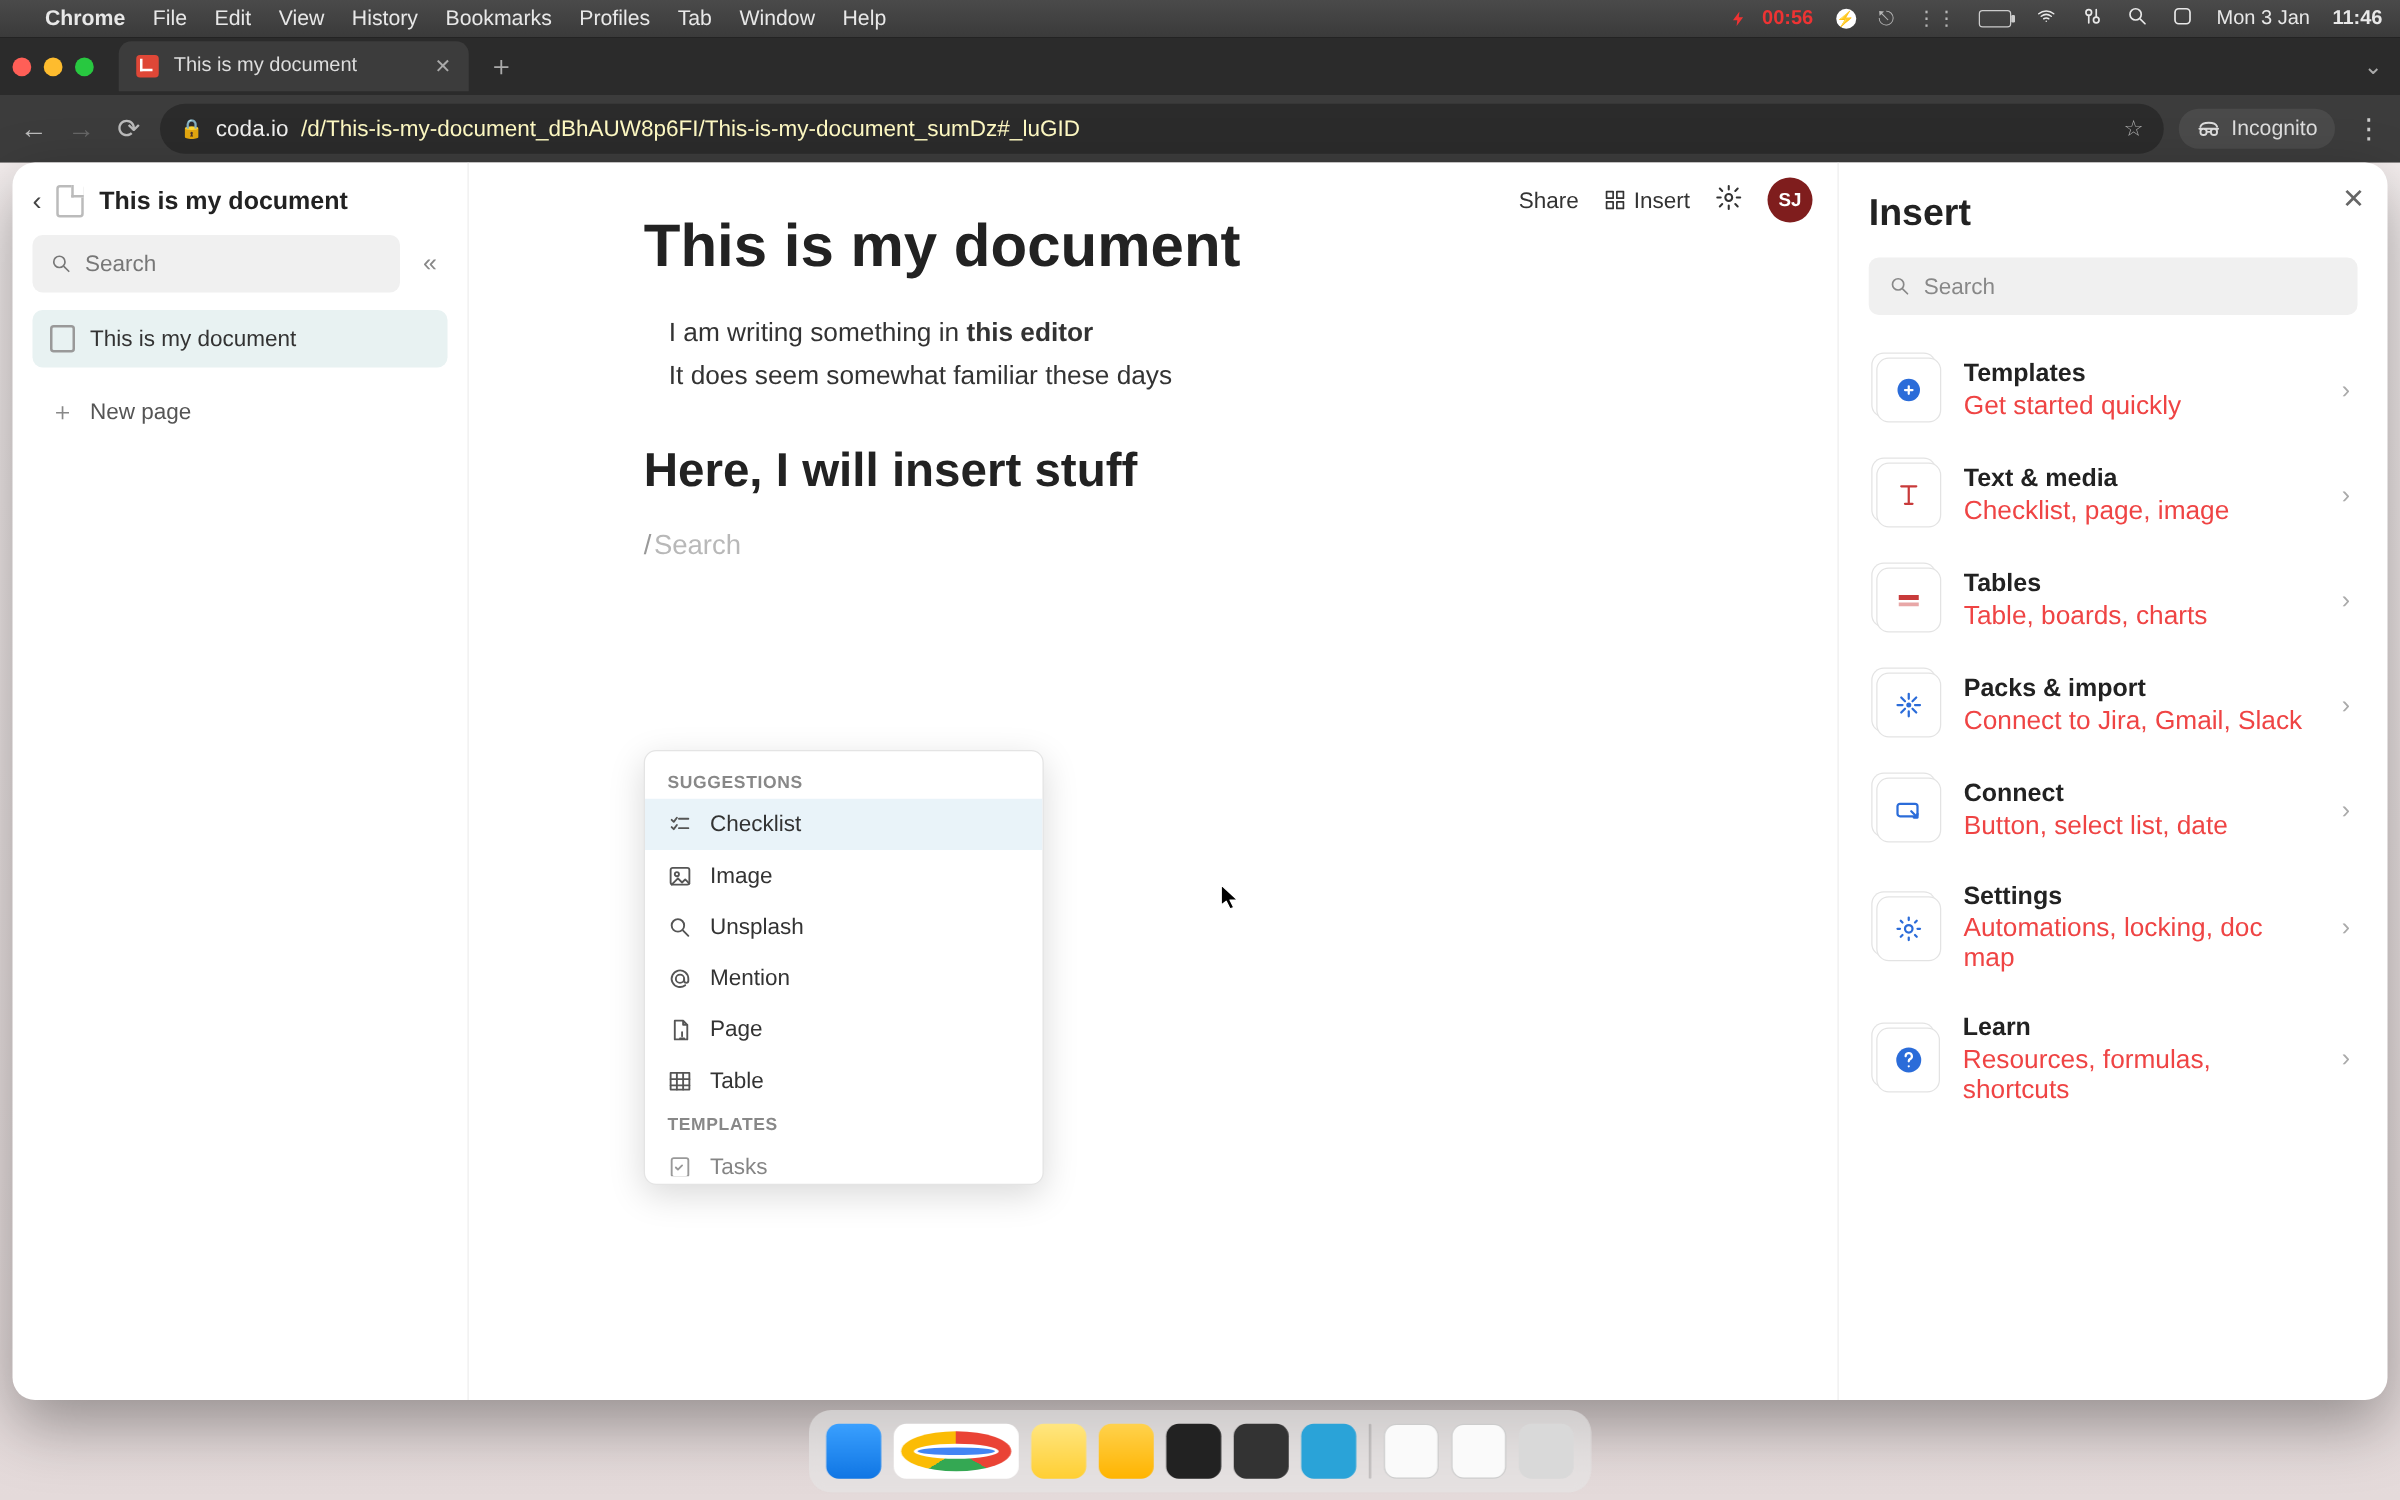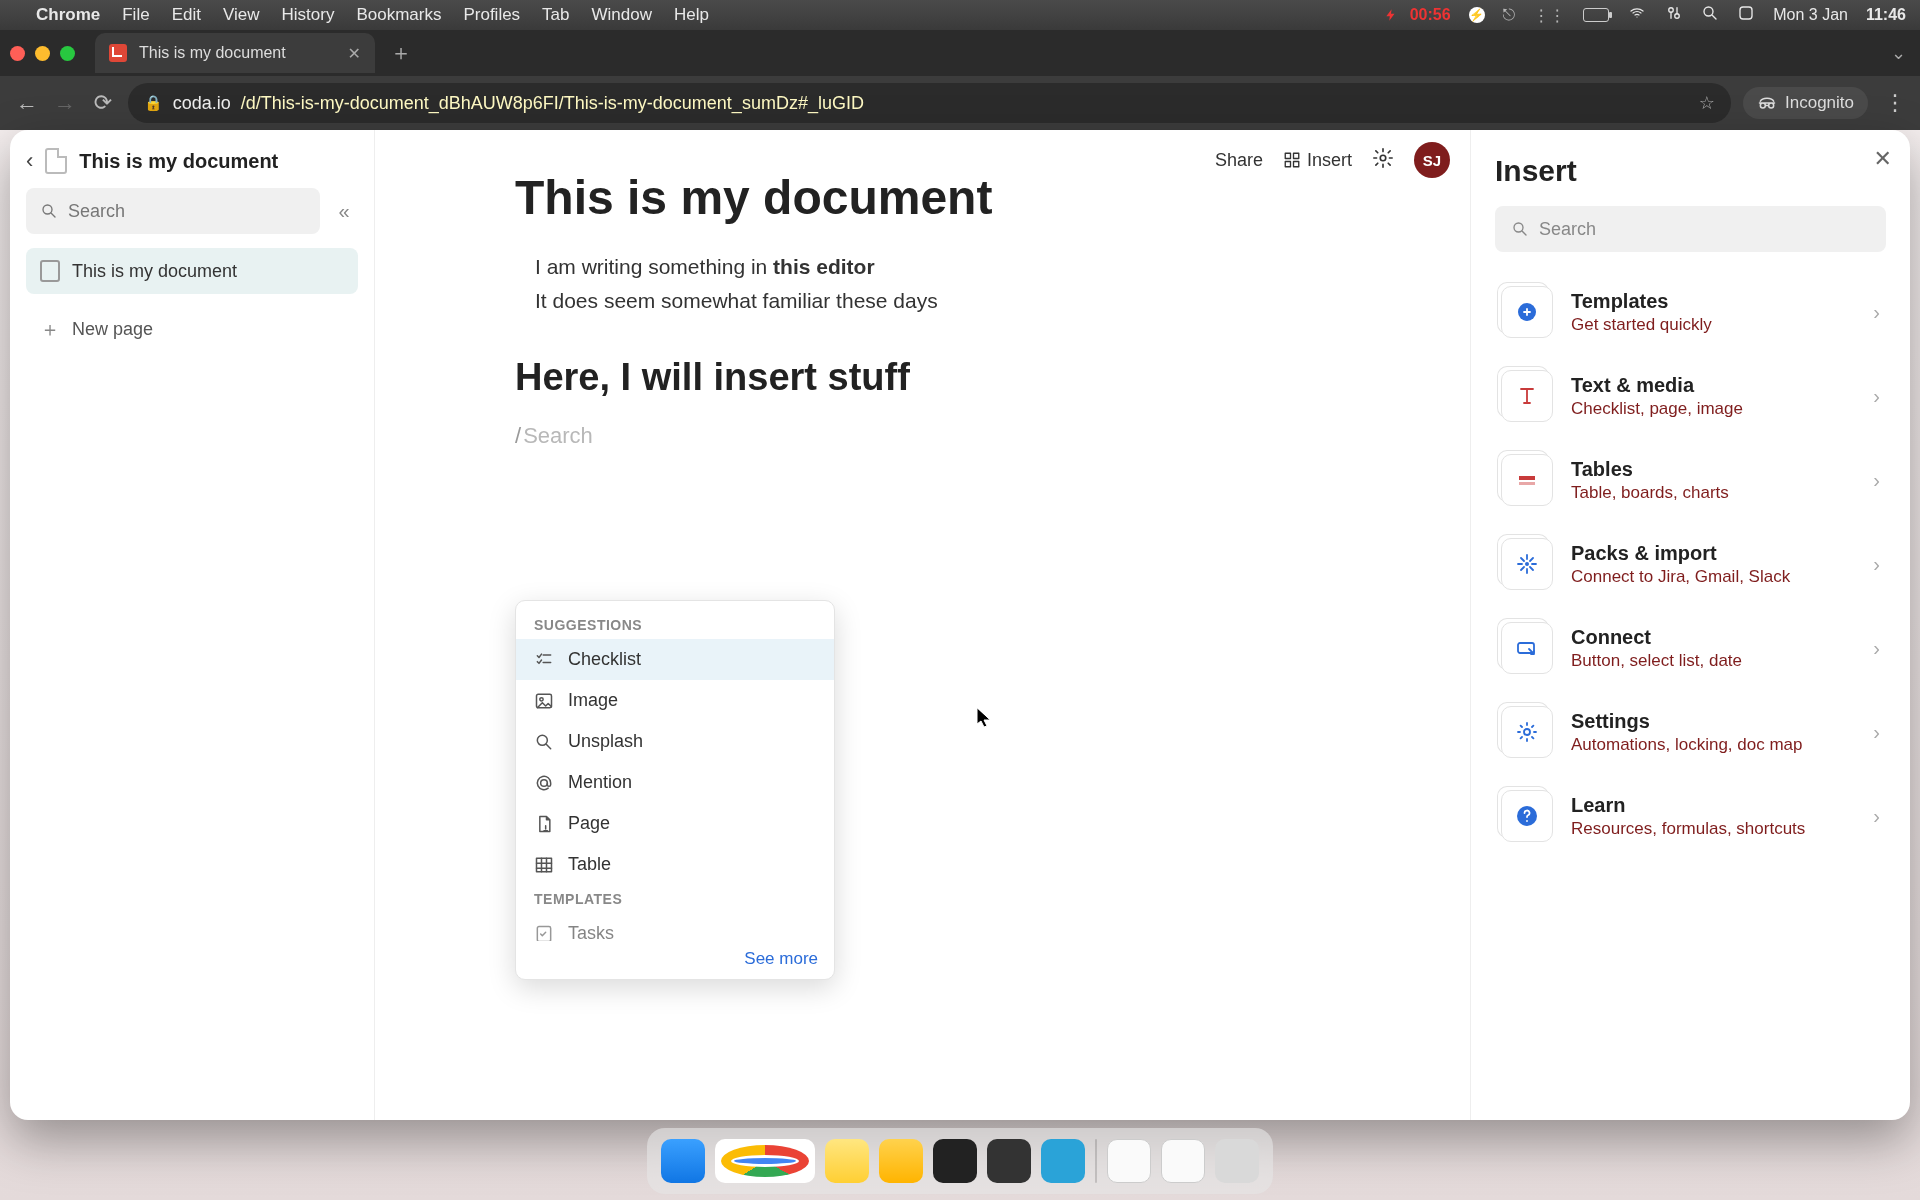--- a/index.html
+++ b/index.html
@@ -87,21 +87,21 @@
 
   
   .panel{ width:440px; border-left:1px solid #eee; padding:24px 24px; position:relative;}
   .panel .close{ position:absolute; top:16px; right:18px; font-size:22px; color:#666;}
   .panel h3{ font-size:30px; font-weight:700; margin-bottom:18px; color:#222;}
   .panel .psearch{ height:46px; background:#f0f0f0; border-radius:8px; display:flex; align-items:center; gap:10px; padding:0 16px; color:#888; font-size:18px; margin-bottom:18px;}
   .cat{ display:flex; align-items:center; gap:18px; padding:16px 6px; border-radius:10px;}
   .cat .thumb{ width:52px;height:52px; border-radius:10px; border:1px solid #e3e3e3; background:#fff; display:flex; align-items:center;justify-content:center; position:relative; box-shadow: -4px -4px 0 -1px #fff, -4px -4px 0 0 #e3e3e3;}
   .cat .thumb svg{width:24px;height:24px;}
   .cat .txt .t{ font-size:20px; font-weight:600; color:#222;}
-  .cat .txt .s{ font-size:17px; color:#7f1d1d; margin-top:2px;}
+  .cat .txt .s{ font-size:21px; color:#ef4444; margin-top:2px;}
   .cat .chev{ margin-left:auto; color:#aaa; font-size:20px;}
 
   
   .dock{ position:absolute; bottom:6px; left:50%; transform:translateX(-50%); height:66px; padding:6px 14px; background:rgba(230,230,230,.6); border-radius:18px; display:flex; align-items:center; gap:10px; backdrop-filter:blur(6px);}
   .dock .d{ width:44px;height:44px;border-radius:10px; background:#ddd; position:relative;}
   .dock .d.finder{background:linear-gradient(#3aa0ff,#1076e4);}
   .dock .d.chrome{background:#fff;}
   .dock .d.chrome::after{content:'';position:absolute;inset:6px;border-radius:50%;background:conic-gradient(#ea4335 0 33%,#34a853 0 66%,#fbbc05 0 100%);}
   .dock .d.chrome::before{content:'';position:absolute;inset:16px;border-radius:50%;background:#4285f4;border:3px solid #fff;z-index:1;}
   .dock .d.notes{background:linear-gradient(#ffe680,#ffcf33);}
@@ -306,21 +306,20 @@
         </div>
         <div class="hdr">TEMPLATES</div>
         <div class="item" style="opacity:.6">
           <svg viewBox="0 0 24 24">
                 <rect x="4" y="3" width="16" height="18" rx="2"></rect>
                 <path d="m8 12 2 2 4-4"></path>
               </svg>
           <span>Tasks</span>
         </div>
       </div>
-      <div class="seemore">See more</div>
     </div>
 
     <div style="position:absolute;left:600px;top:576px;pointer-events:none">
       <svg width="20" height="24" viewBox="0 0 20 24">
             <path d="M2 2v16l4-3 3 6 3-1-3-6h6z" fill="#000" stroke="#fff" stroke-width="1"></path>
           </svg>
     </div>
   </main>
 
   <aside class="panel">

